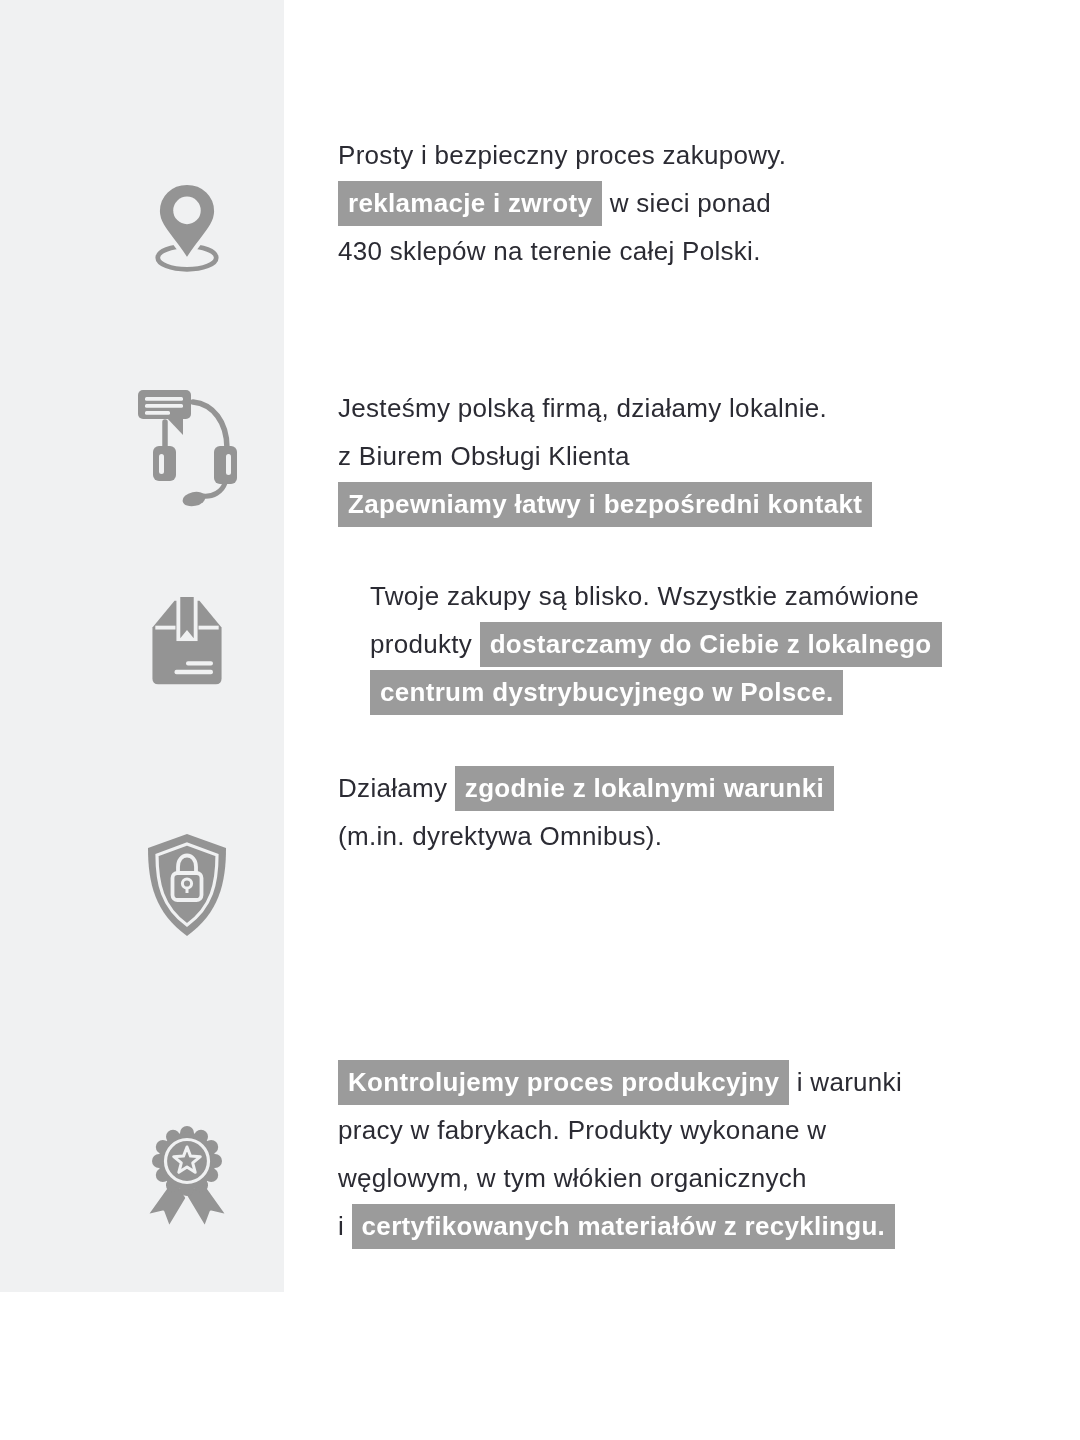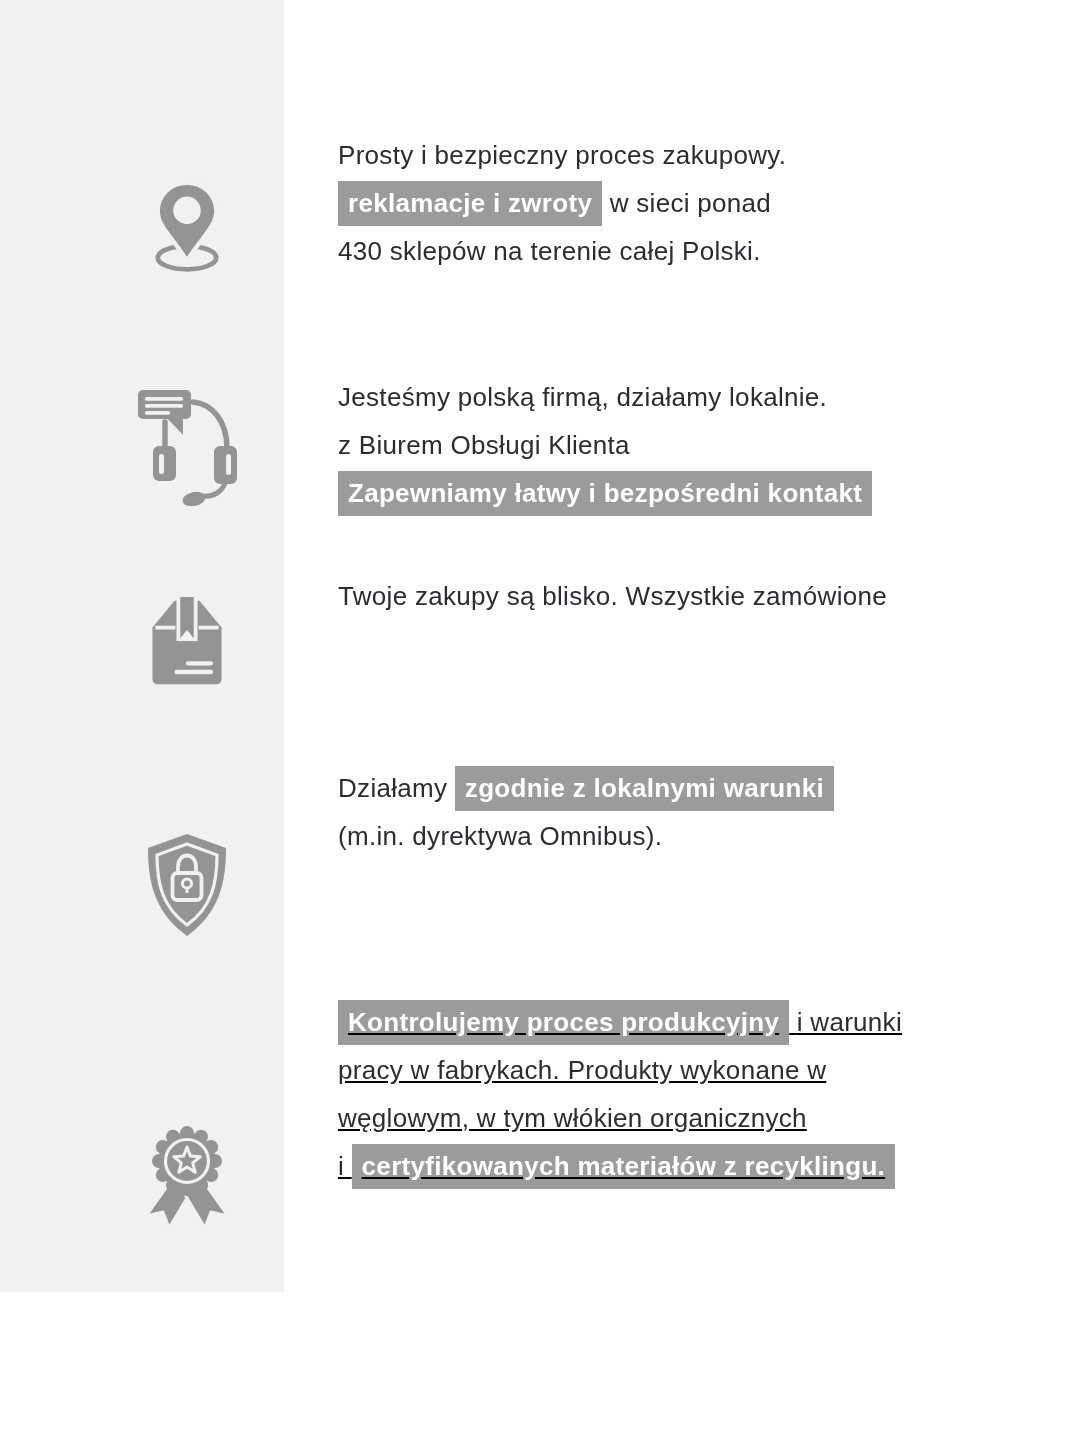--- a/index.html
+++ b/index.html
@@ -46,24 +46,24 @@
   }
   .plain{color:var(--text-color);font-weight:400;}
   .hl{
     background:var(--hl-bg);
     color:var(--hl-text);
     font-weight:700;
     padding:7px 10px 8px 10px;
   }
   
   #block-0{top:131px;}
-  #block-1{top:373px;}
-  #block-2{top:572px;}
+  #block-1{top:384px;}
+  #block-2{top:572px;margin-left:32px;}
   #block-3{top:764px;}
-  #block-4{top:998px;text-decoration:underline;}
+  #block-4{top:1058px;}
   
   #icon-0{left:144px;top:170px;width:86px;height:110px;}
   #icon-1{left:137px;top:390px;width:100px;height:118px;}
   #icon-2{left:137px;top:594px;width:100px;height:96px;}
   #icon-3{left:137px;top:831px;width:100px;height:110px;}
   #icon-4{left:135px;top:1119px;width:104px;height:115px;}
 </style>
 </head>
 <body>
 
@@ -148,20 +148,22 @@
       <div class="line"><span class="hl">reklamacje i zwroty</span> <span class="plain">w sieci ponad</span></div>
       <div class="line"><span class="plain">430 sklepów na terenie całej Polski.</span></div>
     </div>
   <div class="block" id="block-1">
       <div class="line"><span class="plain">Jesteśmy polską firmą, działamy lokalnie.</span></div>
       <div class="line"><span class="plain">z Biurem Obsługi Klienta</span></div>
       <div class="line"><span class="hl">Zapewniamy łatwy i bezpośredni kontakt</span></div>
     </div>
   <div class="block" id="block-2">
       <div class="line"><span class="plain">Twoje zakupy są blisko. Wszystkie zamówione</span></div>
+      <div class="line"><span class="plain">produkty</span> <span class="hl">dostarczamy do Ciebie z lokalnego</span></div>
+      <div class="line"><span class="hl">centrum dystrybucyjnego w Polsce.</span></div>
     </div>
   <div class="block" id="block-3">
       <div class="line"><span class="plain">Działamy</span> <span class="hl">zgodnie z lokalnymi warunki</span></div>
       <div class="line"><span class="plain">(m.in. dyrektywa Omnibus).</span></div>
     </div>
   <div class="block" id="block-4">
       <div class="line"><span class="hl">Kontrolujemy proces produkcyjny</span> <span class="plain">i warunki</span></div>
       <div class="line"><span class="plain">pracy w fabrykach. Produkty wykonane w</span></div>
       <div class="line"><span class="plain">węglowym, w tym włókien organicznych</span></div>
       <div class="line"><span class="plain">i</span> <span class="hl">certyfikowanych materiałów z recyklingu.</span></div>

